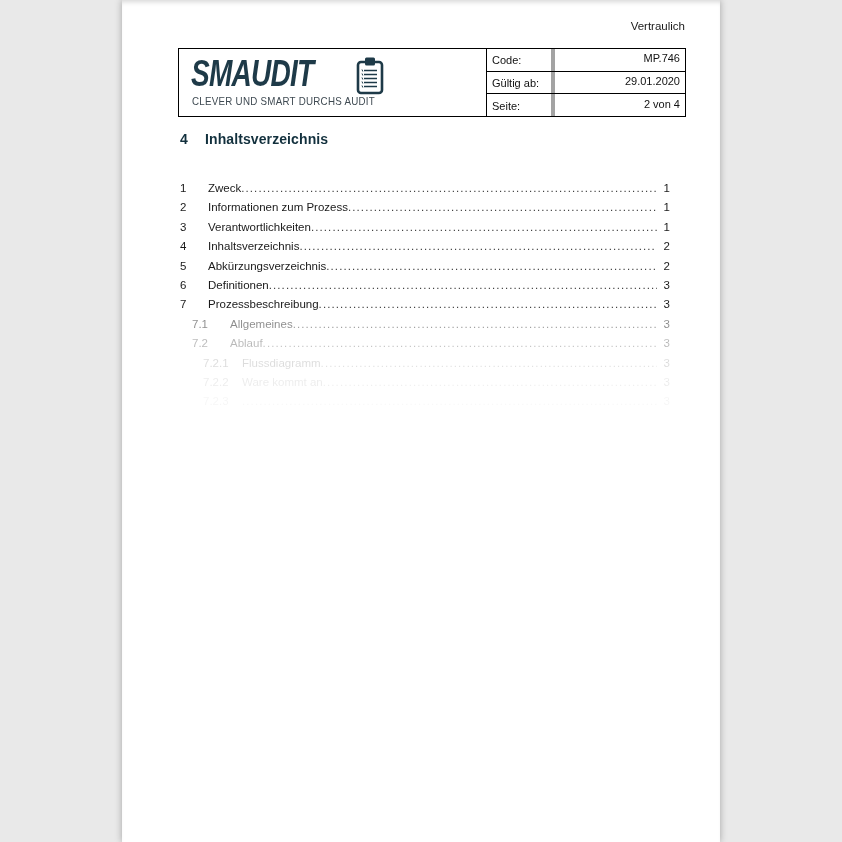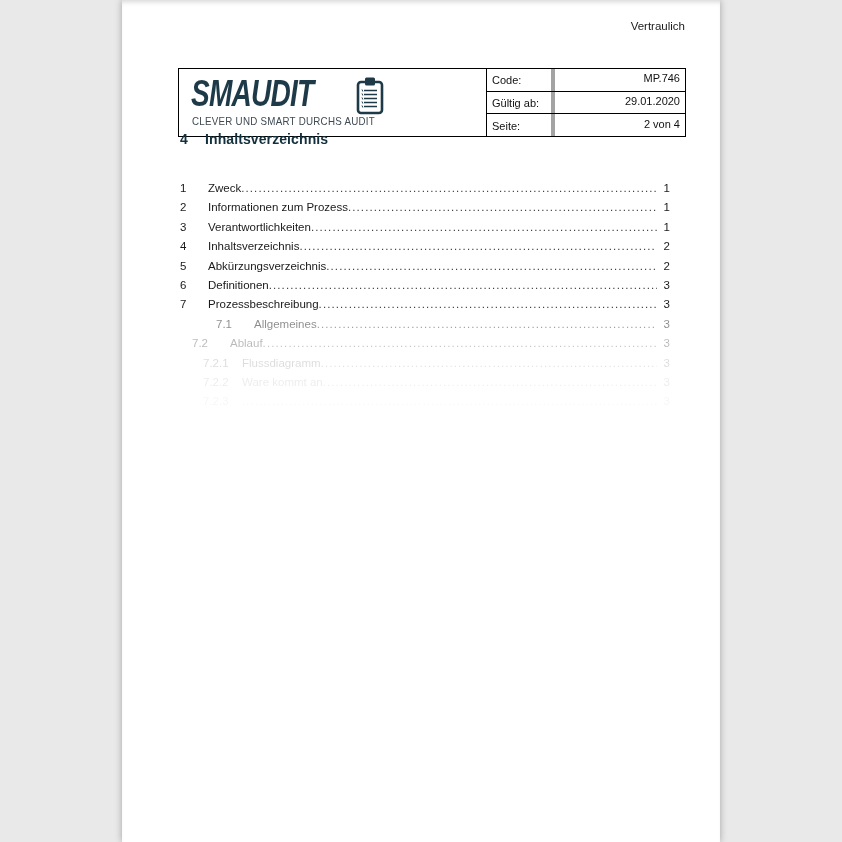--- a/index.html
+++ b/index.html
@@ -21,21 +21,21 @@
 
   
   .confidential {
     position:absolute; top:20px; right:35px;
     font-size:11.5px; color:#1a1a1a;
   }
 
   
   .header-box {
     position:absolute; left:56px; top:48px; width:508px; height:69px;
-    border:1px solid #000; display:flex; background:#fff;margin-top:20px;
+    border:1px solid #000; display:flex; background:#fff;
   }
   .logo-cell { width:308px; border-right:1px solid #000; position:relative; }
   .logo-text {
     position:absolute; left:12px; top:4px;
     font-size:36px; font-weight:bold; font-style:italic;
     letter-spacing:-1px; color:var(--logo-color,#1e3a48);
     transform:scaleX(0.78); transform-origin:left top; white-space:nowrap;
   }
   .clipboard-icon { position:absolute; left:176px; top:7px; }
   .logo-tagline {
@@ -168,21 +168,21 @@
     <span class="toc-label">Definitionen</span>
     <span class="toc-leader"></span>
     <span class="toc-page">3</span>
   </div>
         <div class="toc-row lvl1" style="opacity: 1;">
     <span class="toc-num">7</span>
     <span class="toc-label">Prozessbeschreibung</span>
     <span class="toc-leader"></span>
     <span class="toc-page">3</span>
   </div>
-        <div class="toc-row lvl2" style="opacity: 0.5; margin-left: 24px;">
+        <div class="toc-row lvl2" style="opacity: 0.5;">
     <span class="toc-num">7.1</span>
     <span class="toc-label">Allgemeines</span>
     <span class="toc-leader"></span>
     <span class="toc-page">3</span>
   </div>
         <div class="toc-row lvl2" style="opacity: 0.3;">
     <span class="toc-num">7.2</span>
     <span class="toc-label">Ablauf</span>
     <span class="toc-leader"></span>
     <span class="toc-page">3</span>

